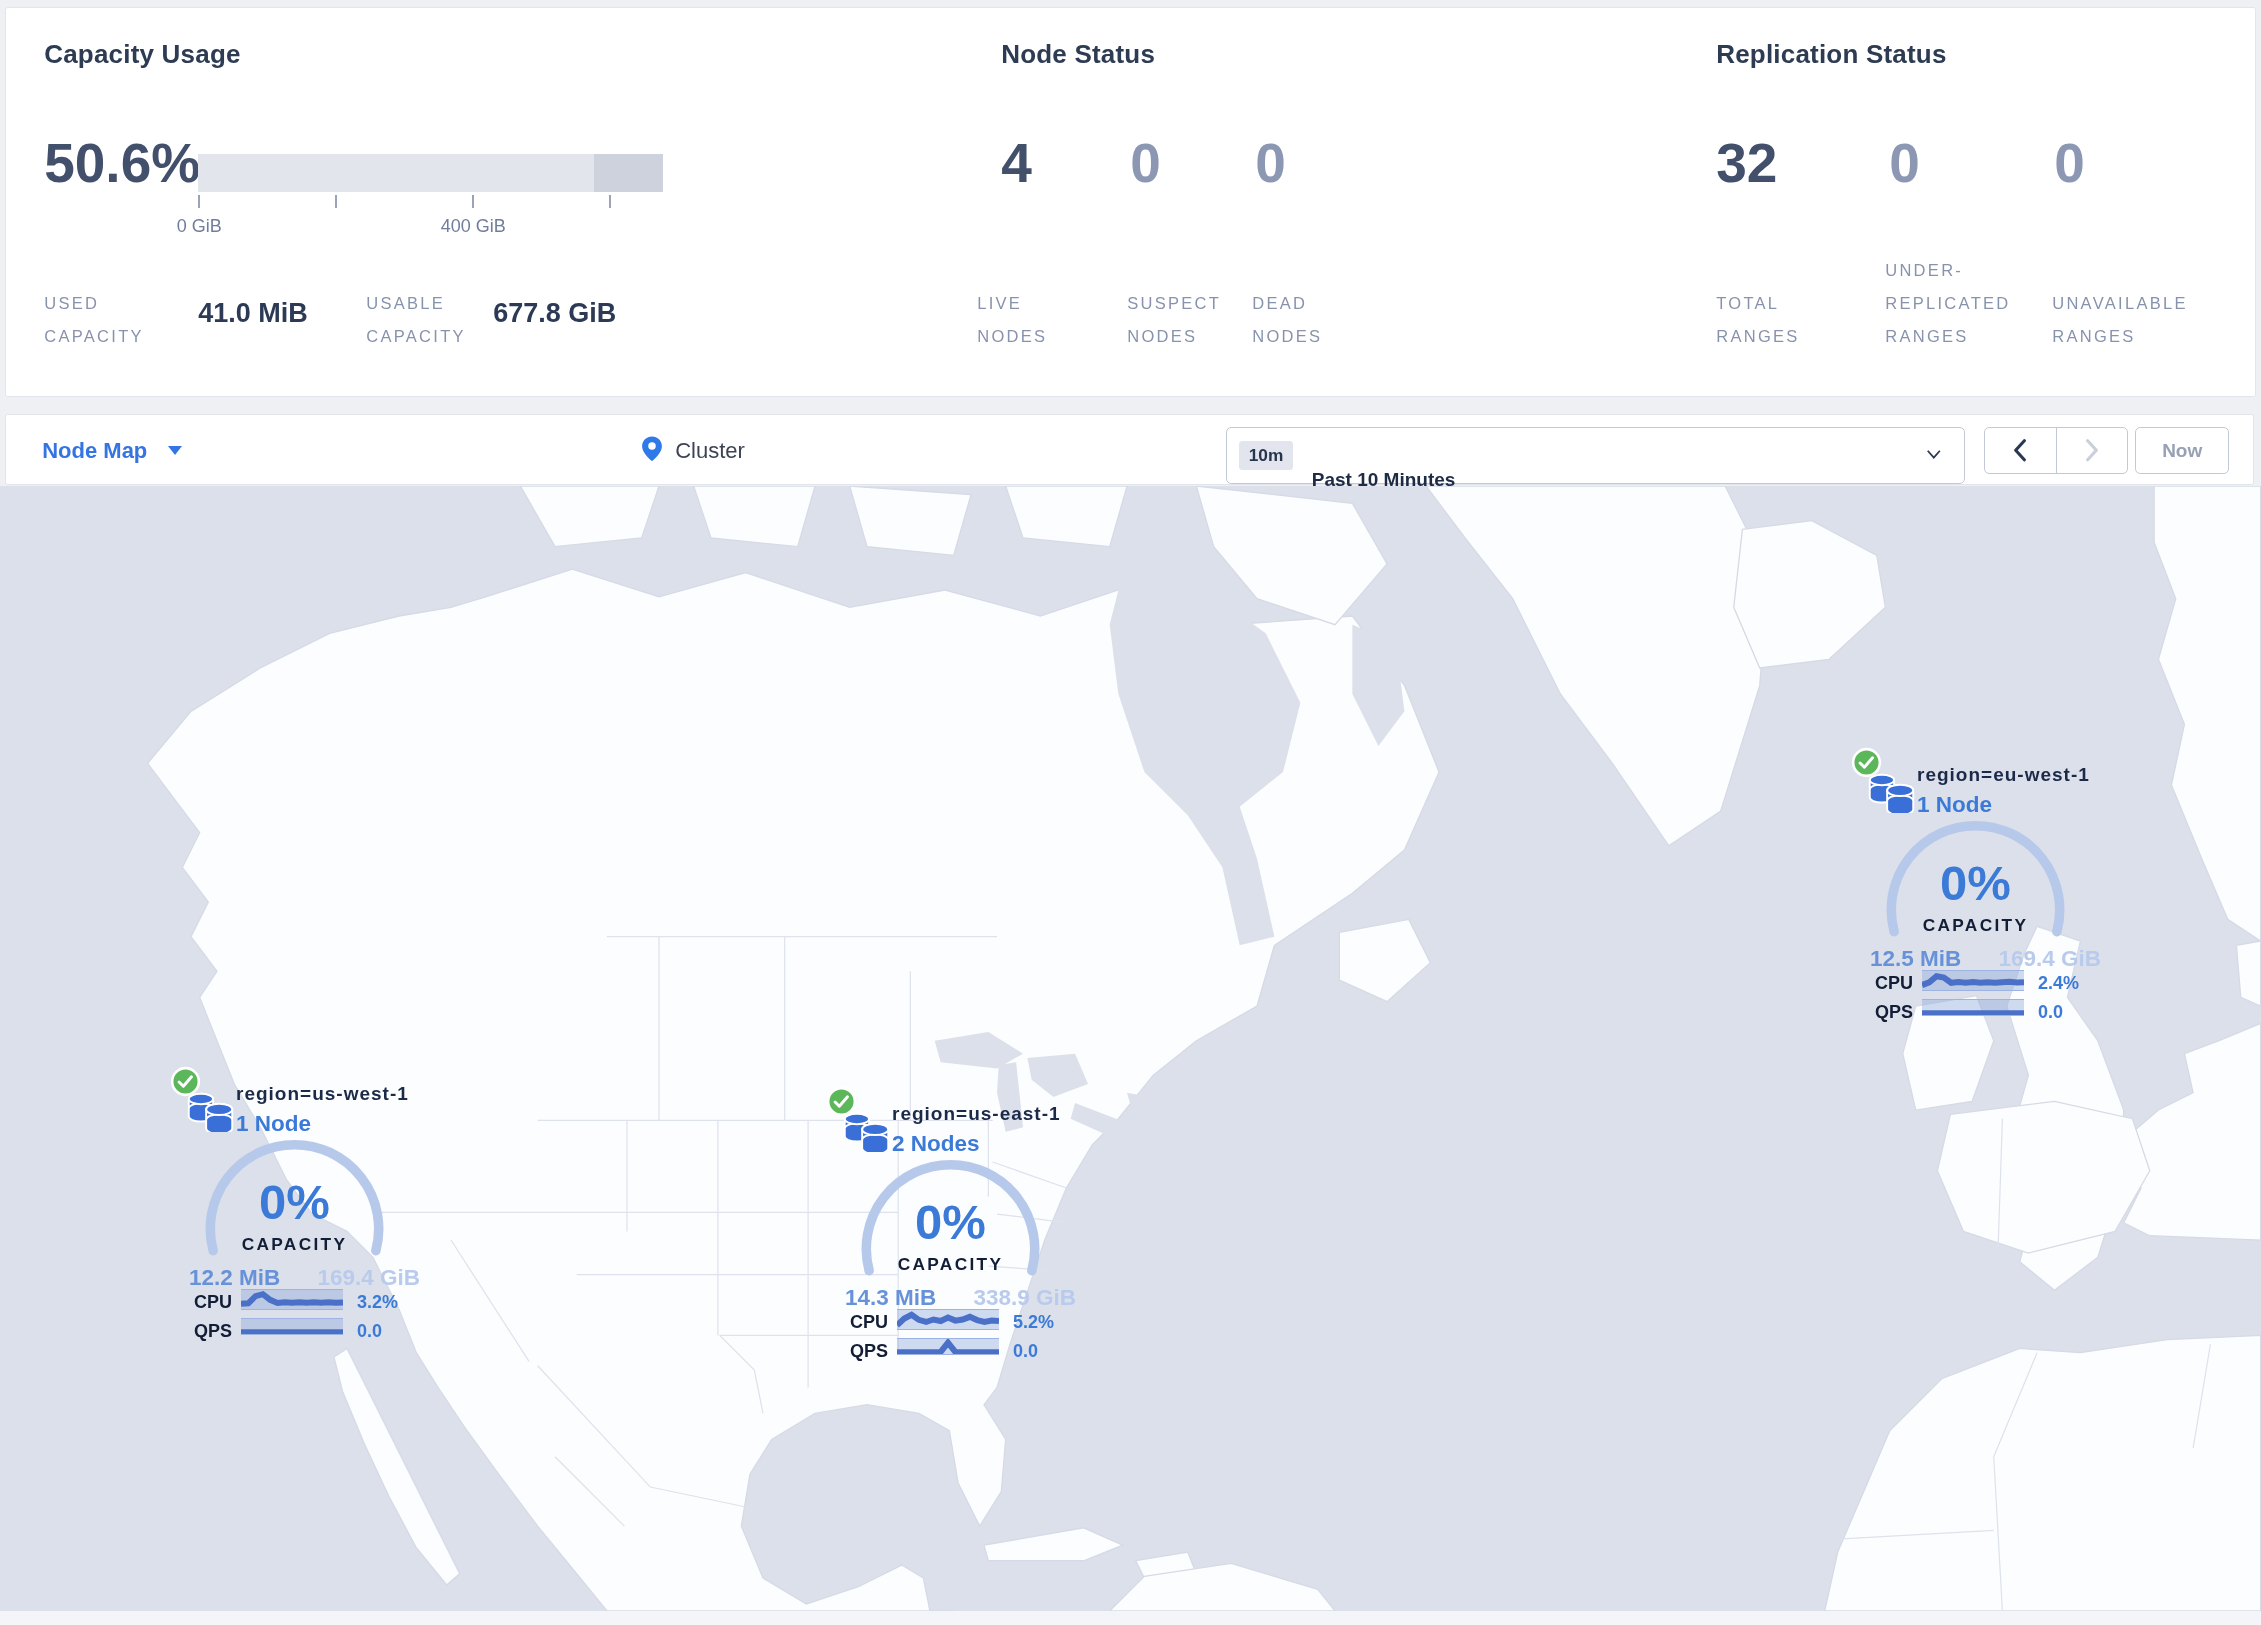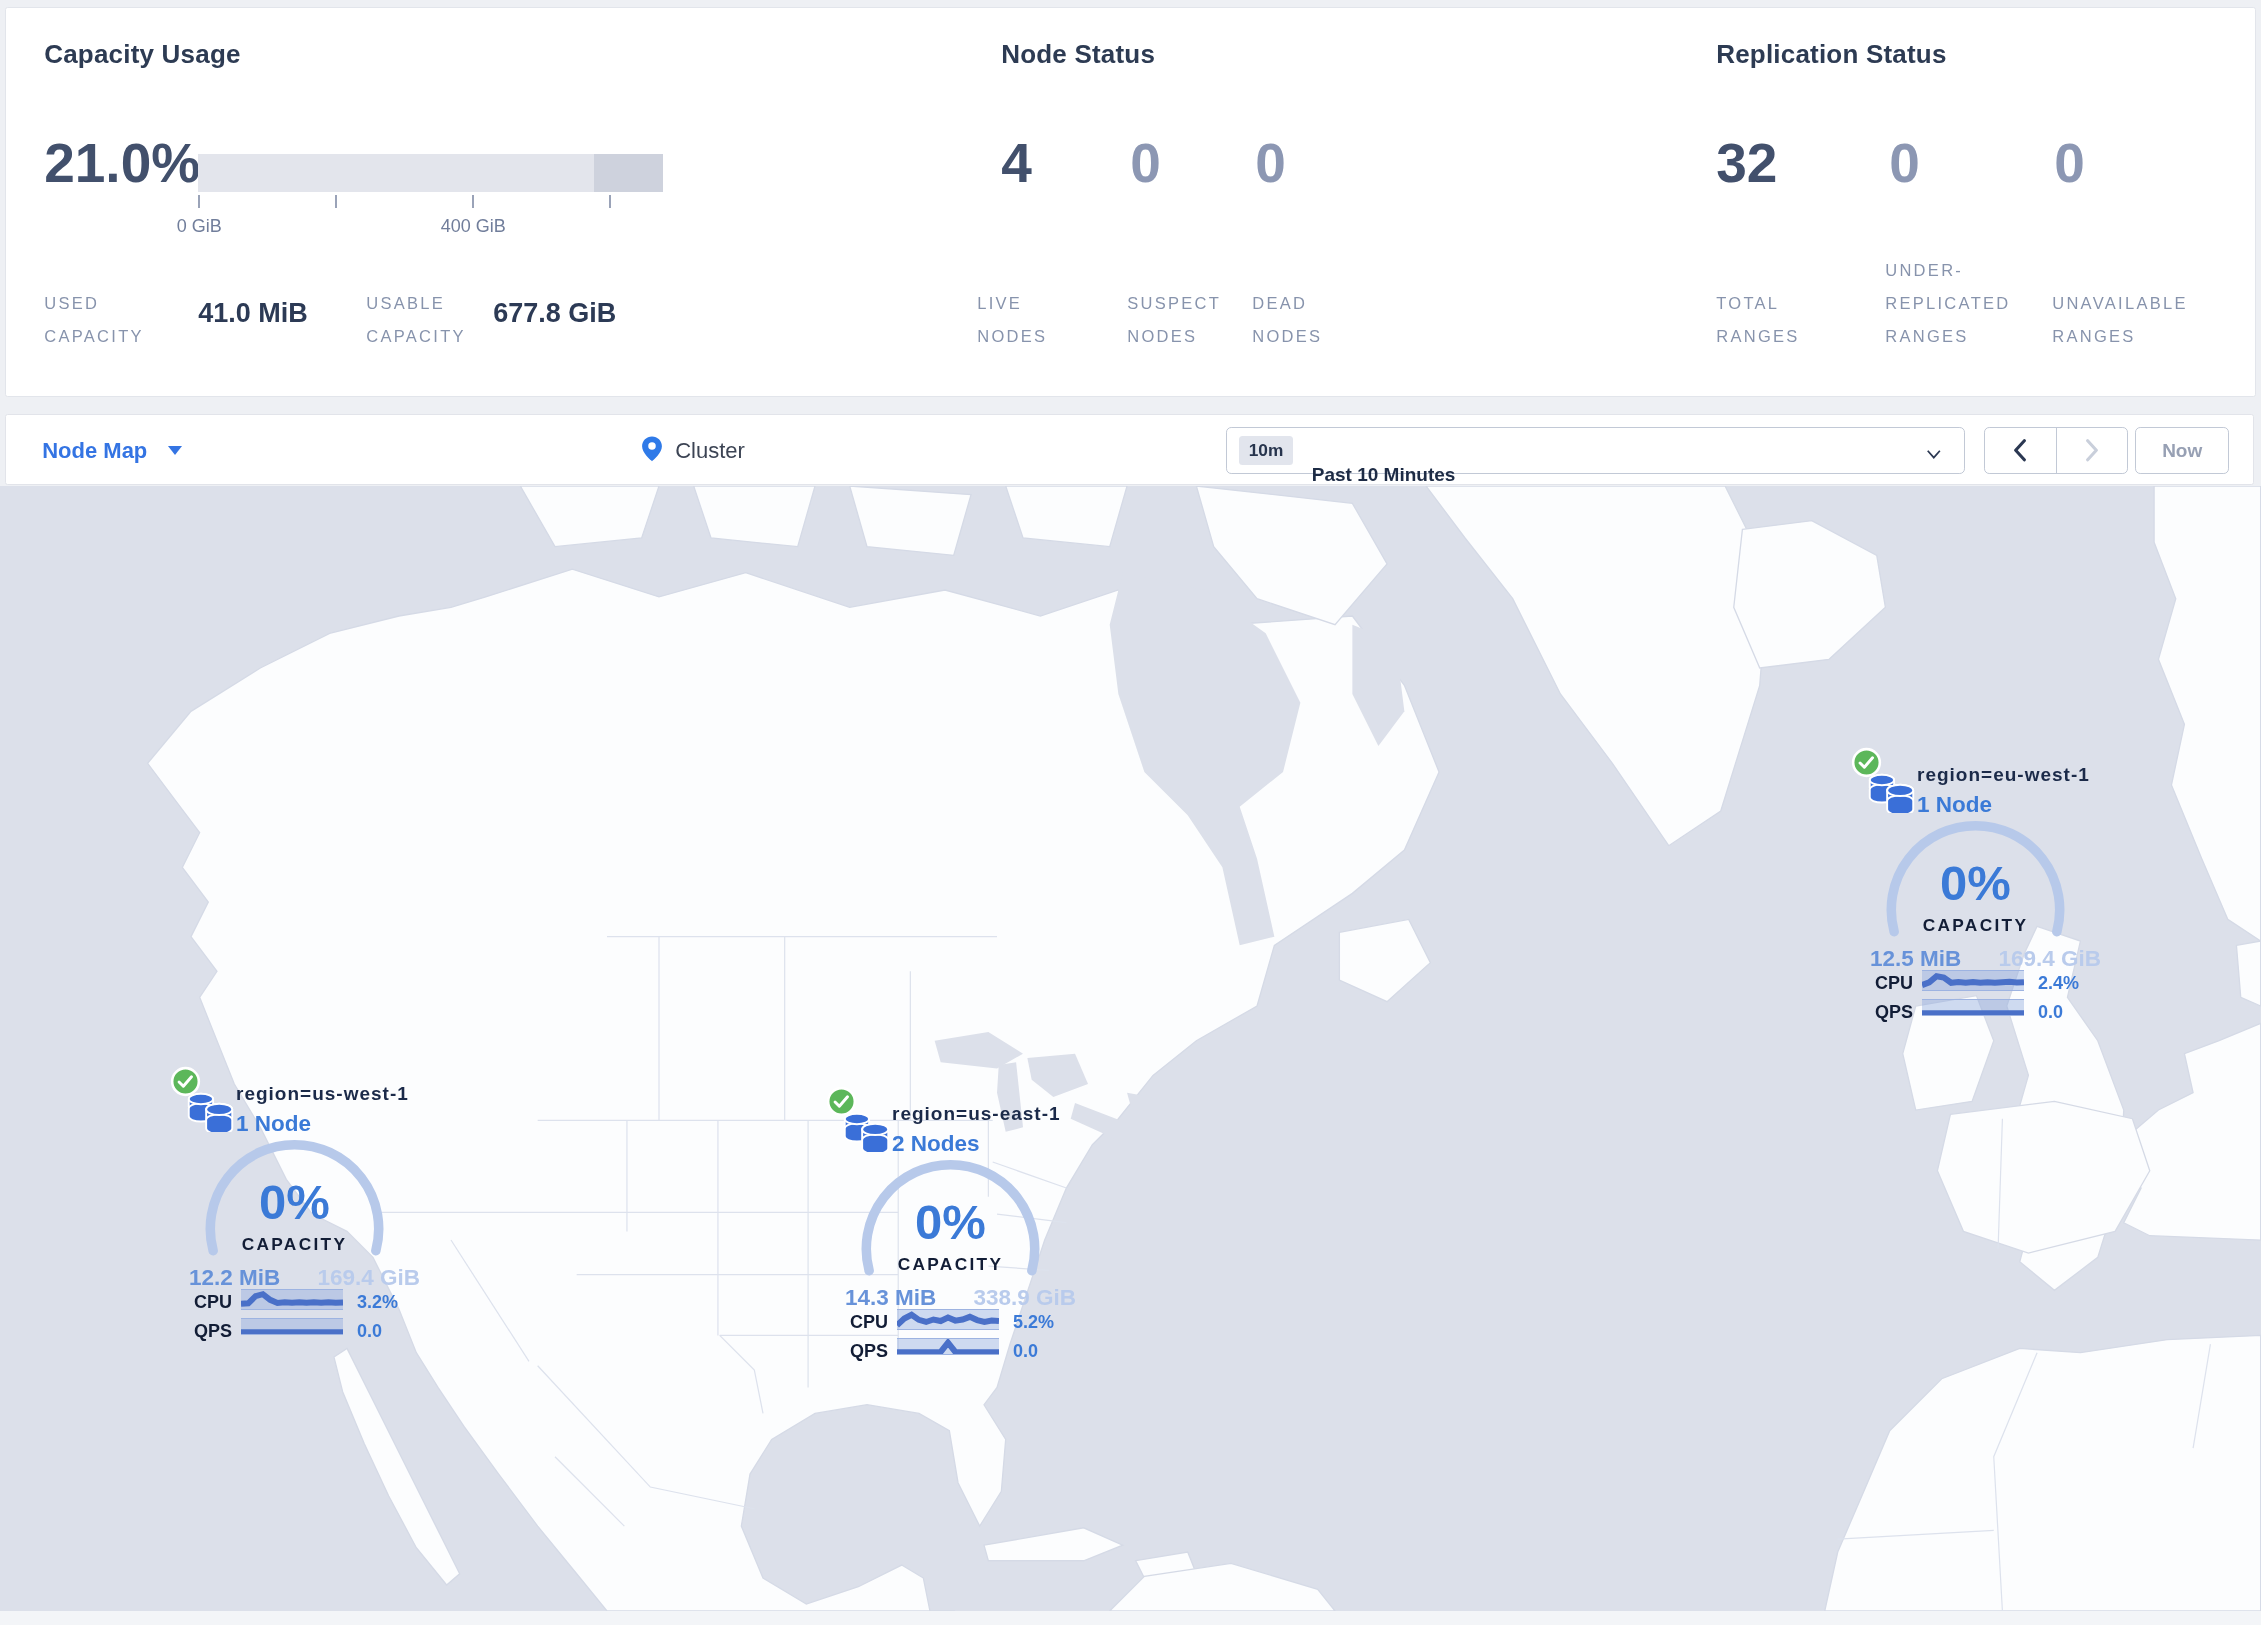--- a/index.html
+++ b/index.html
@@ -32,21 +32,21 @@
     position:absolute;left:5.2px;top:414px;width:2249px;height:71px;
     background:#ffffff;border:0.9px solid #e2e4ea;border-radius:2.6px;box-sizing:border-box;
   }
   .nodemap-btn{position:absolute;left:36px;top:0;height:71px;display:flex;align-items:center;gap:21px;cursor:pointer;}
   .nodemap-btn .lbl{font-size:22px;font-weight:600;color:#3474e3;}
   .caret-down{width:0;height:0;border-left:7.8px solid transparent;border-right:7.8px solid transparent;border-top:9.5px solid #3474e3;}
   .crumb{position:absolute;left:635px;top:0;height:71px;display:flex;align-items:center;gap:12px;}
   .crumb .lbl{font-size:22px;font-weight:500;color:#3c4454;}
 
   .timebox{
-    position:absolute;left:1220px;top:12px;width:739px;height:47px;box-sizing:border-box;
+    position:absolute;left:1220px;top:12px;width:739px;height:57px;box-sizing:border-box;
     background:#fff;border:0.9px solid #c2c9d6;border-radius:5.2px;
     display:flex;align-items:center;cursor:pointer;
   }
   .timebadge{margin-left:12px;background:#e2e5ed;border-radius:3.5px;padding:4.3px 9.5px;font-size:17.3px;font-weight:700;color:#27344d;}
   .timelabel{margin-left:19px;font-size:19px;font-weight:600;color:#1d2b45;margin-top:48px;}
   .time-caret{position:absolute;right:22.5px;top:18px;}
   .arrowbox{
     position:absolute;left:1978px;top:12px;width:144px;height:47px;box-sizing:border-box;
     background:#fff;border:0.9px solid #c2c9d6;border-radius:5.2px;display:flex;
   }
@@ -89,21 +89,21 @@
   .marker .mrow.qps .band{height:14.7px;}
   .marker .rv{position:absolute;left:201px;top:2.6px;font-size:18px;font-weight:700;color:#3b7ad7;}
 </style>
 </head>
 <body>
 
 <div class="panel">
 
   <div>
     <div class="sec-title" style="left:38px;">Capacity Usage</div>
-    <div class="bignum" style="left:38px;">21.0%</div>
+    <div class="bignum" style="left:38px;">50.6%</div>
     <div class="bar-wrap">
       <div class="bar-dark"></div>
     </div>
     <div class="tick" style="left:192px;"></div>
     <div class="tick" style="left:329px;"></div>
     <div class="tick" style="left:466px;"></div>
     <div class="tick" style="left:603px;"></div>
     <div class="tick-label" style="left:193px;">0 GiB</div>
     <div class="tick-label" style="left:467px;">400 GiB</div>
 

